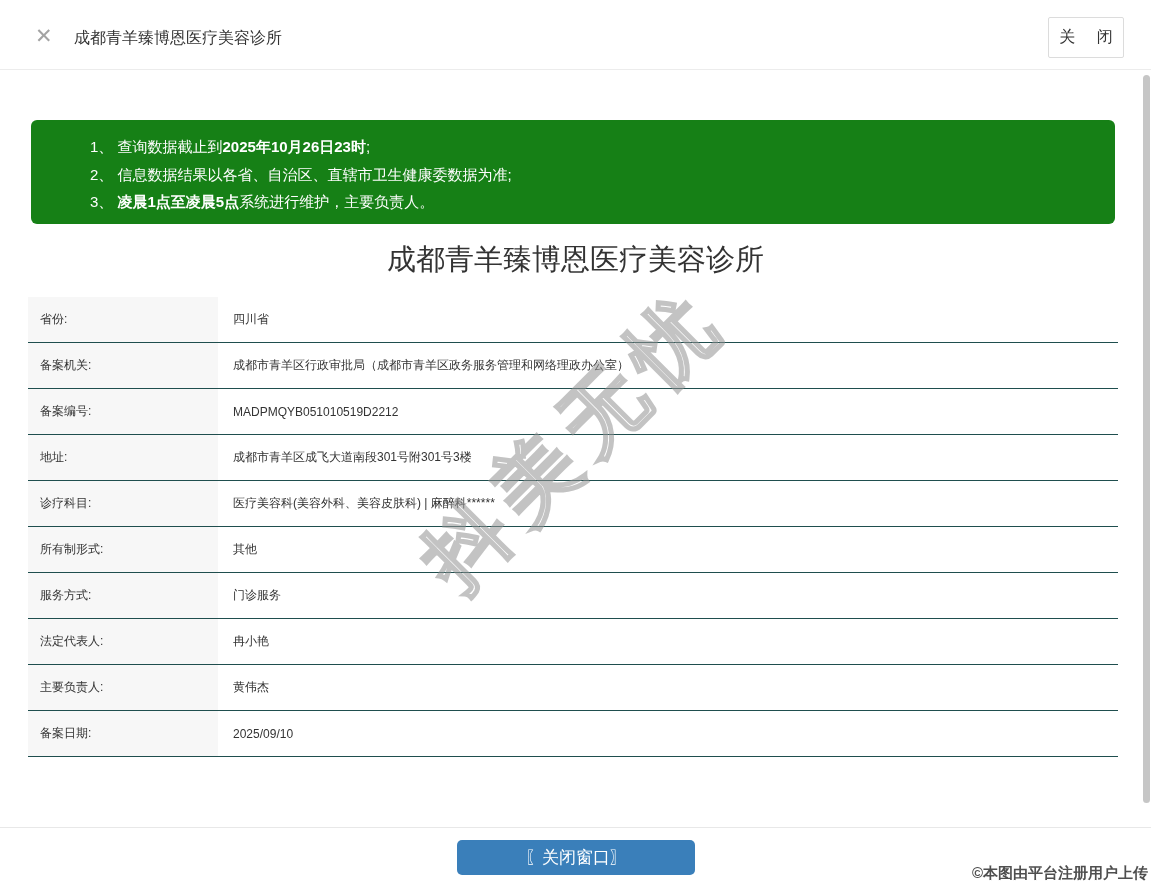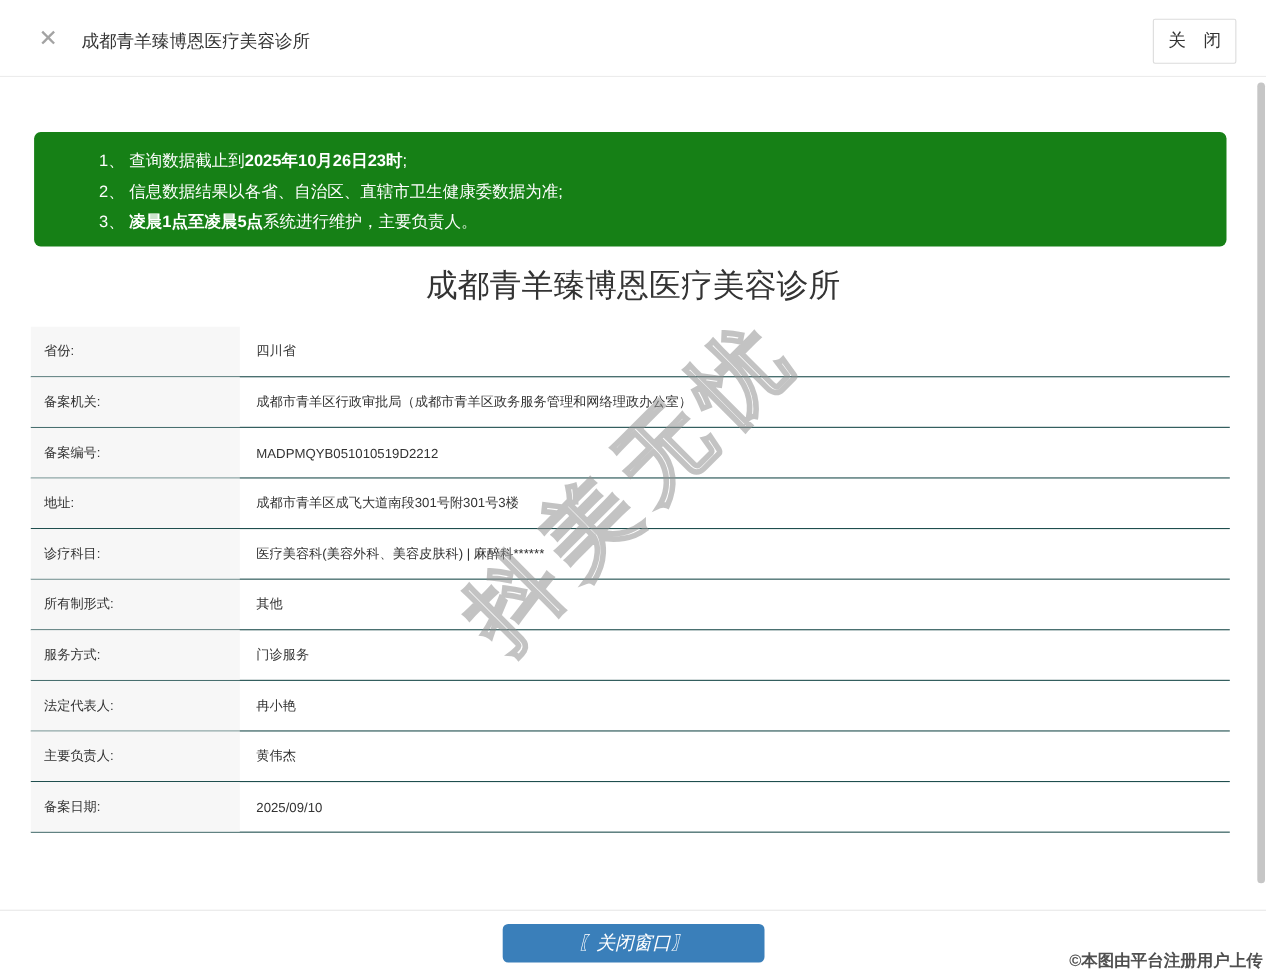--- a/index.html
+++ b/index.html
@@ -23,21 +23,21 @@
   }
   .header-title {
     position:absolute; left:74px; top:28px;
     font-size:16px; color:#333;
   }
   .close-btn {
     position:absolute; right:27px; top:17px;
     width:76px; height:41px;
     background:#fff; border:1px solid #dcdcdc; border-radius:2px;
     font-size:16px; color:#333; letter-spacing:6px; padding-left:6px;
-    font-family:Liberation Serif, serif; cursor:pointer;
+    font-family:Liberation Mono, monospace; cursor:pointer;
   }
 
   
   .notice-box {
     position:absolute; left:31px; top:120px;
     width:1084px; height:104px;
     background:#168016; border-radius:6px;
     color:#fff; padding-top:13px;
   }
   .notice-line {
@@ -162,16 +162,16 @@
     </div>
     <div class="info-row">
       <div class="info-label">备案日期:</div>
       <div class="info-value">2025/09/10</div>
     </div>
   </div>
 
 <div class="watermark">抖美无忧</div>
 
 <div class="bottom-divider"></div>
-<button class="close-window-btn" style="background: rgb(58, 127, 186); font-style: italic;">〖关闭窗口〗</button>
+<button class="close-window-btn" style="background: rgb(58, 127, 186);">〖关闭窗口〗</button>
 <div class="copyright">©本图由平台注册用户上传</div>
 
 <div class="scrollbar-thumb"></div>
 
 </body></html>

